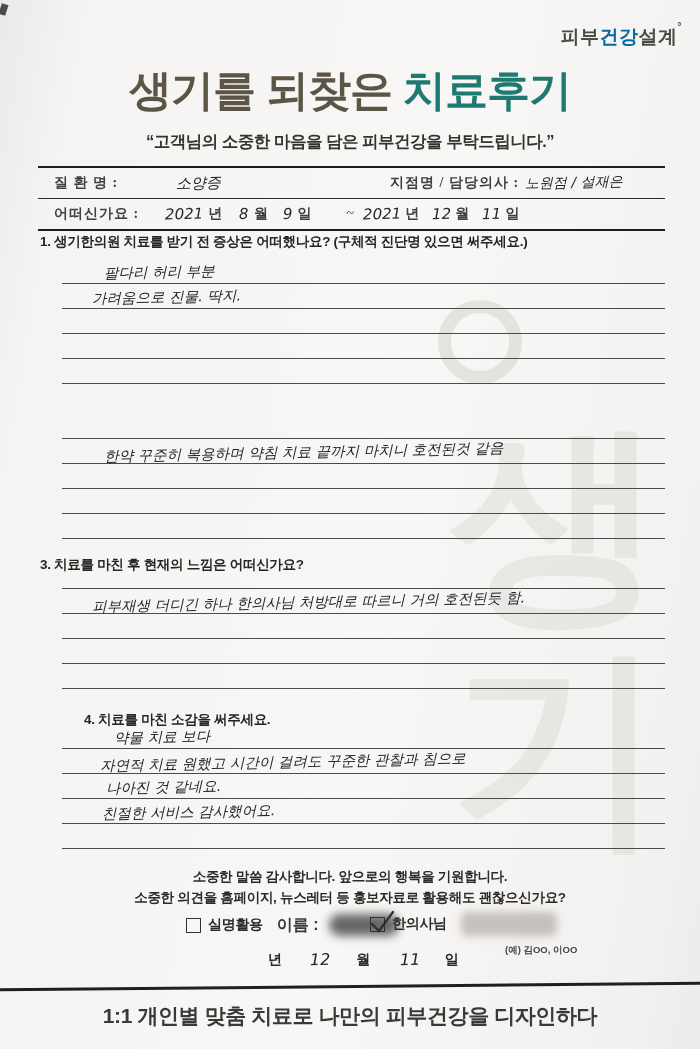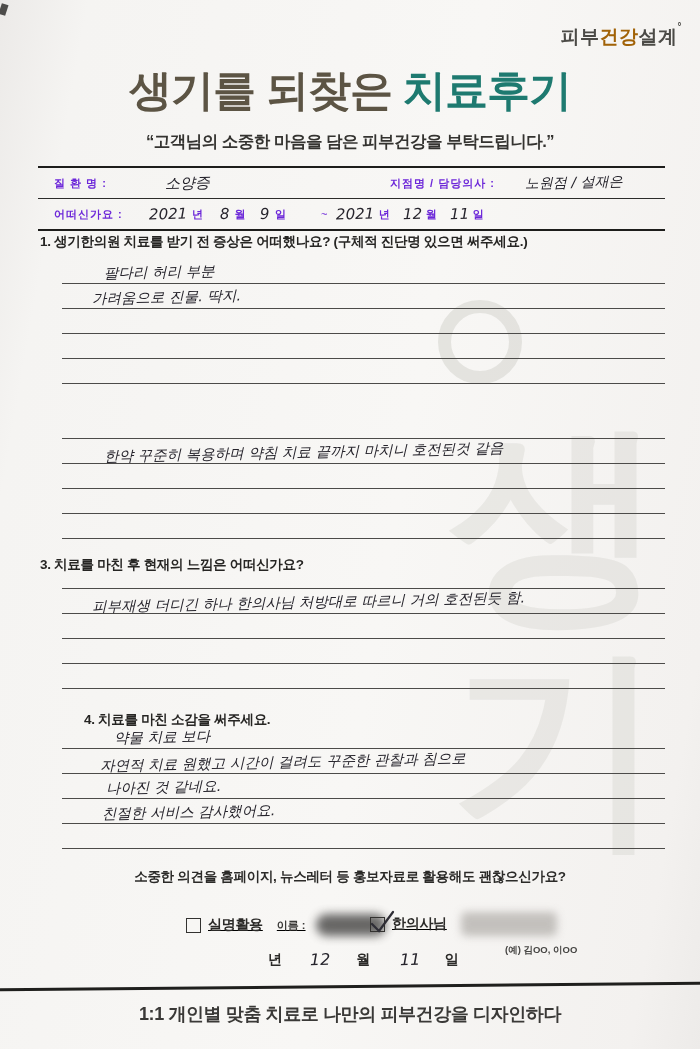--- a/index.html
+++ b/index.html
@@ -16,69 +16,69 @@
     color:rgba(203,201,195,0.30);writing-mode:vertical-rl;text-orientation:upright;
     letter-spacing:10px;user-select:none;pointer-events:none;
   }
   .wm-ring{
     position:absolute;top:300px;left:438px;width:58px;height:58px;border-radius:50%;
     border:13px solid rgba(205,203,197,0.45);pointer-events:none;
   }
   .corner-mark{position:absolute;top:4px;left:0px;width:7px;height:11px;background:#4d4c4a;transform:rotate(18deg);}
   
   .logo{position:absolute;top:24px;right:18px;font-size:19px;font-weight:bold;color:#4b4a46;letter-spacing:.5px;}
-  .logo .accent{color:#a16207;}
+  .logo .accent{color:#0369a1;}
   .logo .degree{font-size:10px;vertical-align:top;position:relative;top:-3px;color:#4b4a46;}
   .title{position:absolute;top:62px;left:0;width:100%;text-align:center;
     font-size:43px;font-weight:800;letter-spacing:-1px;color:#5c5444;}
   .title .accent{color:#1e7a70;}
   .subtitle{position:absolute;top:131px;left:0;width:100%;text-align:center;
     font-size:16.5px;font-weight:bold;color:#343330;letter-spacing:-0.5px;}
   
   .info-table{position:absolute;top:166px;left:38px;width:627px;
     border-top:2.5px solid #1d1d1b;border-bottom:2.5px solid #1d1d1b;}
   .info-row{position:relative;height:30px;display:flex;align-items:center;}
   .info-row.first{border-bottom:1.5px solid #2c2c2a;}
-  .cell-label{font-size:11px;font-weight:bold;color:#6d28d9;letter-spacing:1px;padding-left:16px;white-space:nowrap;}
+  .cell-label{font-size:14px;font-weight:bold;color:#404040;letter-spacing:1px;padding-left:16px;white-space:nowrap;font-family:Liberation Serif, serif;}
   .branch-label{position:absolute;left:352px;padding-left:0;}
   .branch-value{position:absolute;left:487px;}
   
   .hw{font-family:"DejaVu Sans",sans-serif;font-style:italic;color:#26242c;
     display:inline-block;transform:rotate(-1.2deg);font-size:15px;white-space:nowrap;}
   .hw.sm{font-size:14px;}
   
   .q-label{position:absolute;left:40px;width:625px;font-size:13.5px;font-weight:bold;color:#262523;letter-spacing:-0.3px;}
   .q-lines{position:absolute;left:62px;width:603px;}
   .ans-line{height:24px;border-bottom:1.1px solid #4c4b49;position:relative;}
   .ans-line .hw{position:absolute;bottom:1px;left:42px;font-size:14.5px;}
   .q4-lines .ans-line .hw{left:52px;}
   
   .closing{position:absolute;top:866px;left:0;width:100%;text-align:center;
     font-size:13.5px;font-weight:bold;color:#2b2a28;line-height:21px;letter-spacing:-0.3px;}
   
   .consent{position:absolute;top:912px;left:0;width:100%;height:34px;}
-  .consent-item{position:absolute;display:flex;align-items:center;text-decoration:underline;}
+  .consent-item{position:absolute;display:flex;align-items:center;}
   .consent-item.realname{left:186px;top:2px;}
   .consent-item.anonymous{left:370px;top:0px;}
   .checkbox{width:13px;height:13px;border:1.6px solid #333230;background:transparent;display:inline-block;position:relative;}
   .checkmark{position:absolute;left:-4px;top:-10px;pointer-events:none;}
   .consent-label{font-size:14px;font-weight:bold;color:#2b2a28;margin-left:7px;letter-spacing:-0.3px;}
-  .name-label{font-size:11px;font-weight:bold;color:#3a3937;margin-left:14px;}
+  .name-label{font-size:16px;font-weight:bold;color:#3a3937;margin-left:14px;}
   .smudge-dark{width:70px;height:22px;background:#4f4e4d;border-radius:11px;filter:blur(5px);opacity:.85;margin-left:10px;}
   .smudge-light{width:96px;height:24px;background:#b7b4b0;border-radius:5px;filter:blur(4px);opacity:.8;margin-left:14px;}
   .example-names{position:absolute;top:944px;left:505px;font-size:9.5px;font-weight:bold;color:#454442;}
   
   .date-line{position:absolute;top:950px;left:268px;display:flex;align-items:flex-end;}
   .date-line .unit{font-size:14px;font-weight:bold;color:#2b2a28;}
   .date-line .hw{font-size:16px;}
   .d-gap1{margin-left:28px;} .d-gap2{margin-left:26px;} .d-gap3{margin-left:30px;} .d-gap4{margin-left:24px;}
   
   .footer-divider{position:absolute;top:985px;left:-6px;width:712px;height:3.2px;background:#1f1f1d;transform:rotate(-0.55deg);}
   .footer-slogan{position:absolute;top:1002px;left:0;width:100%;text-align:center;
-    font-size:18px;font-weight:bold;color:#3a3937;letter-spacing:-0.4px;}
+    font-size:21px;font-weight:bold;color:#3a3937;letter-spacing:-0.4px;}
 </style>
 </head>
 <body>
 
 <div class="page">
 
   <div class="corner-mark"></div>
   <div class="wm-ring"></div>
   <div class="watermark">생기</div>
 
@@ -186,20 +186,21 @@
       </div>
     <div class="ans-line">
         <span class="hw" style="left:40px;">친절한 서비스  감사했어요.</span>
       </div>
     <div class="ans-line">
         <span class="hw"></span>
       </div>
   </div>
 
   <div class="closing">
+    <div>소중한 말씀 감사합니다. 앞으로의 행복을 기원합니다.</div>
     <div>소중한 의견을 홈페이지, 뉴스레터 등 홍보자료로 활용해도 괜찮으신가요?</div>
   </div>
 
   <div class="consent">
     <div class="consent-item realname">
       <span class="checkbox"></span>
       <span class="consent-label">실명활용</span>
       <span class="name-label">이름 :</span>
       <span class="smudge-dark"></span>
     </div>

